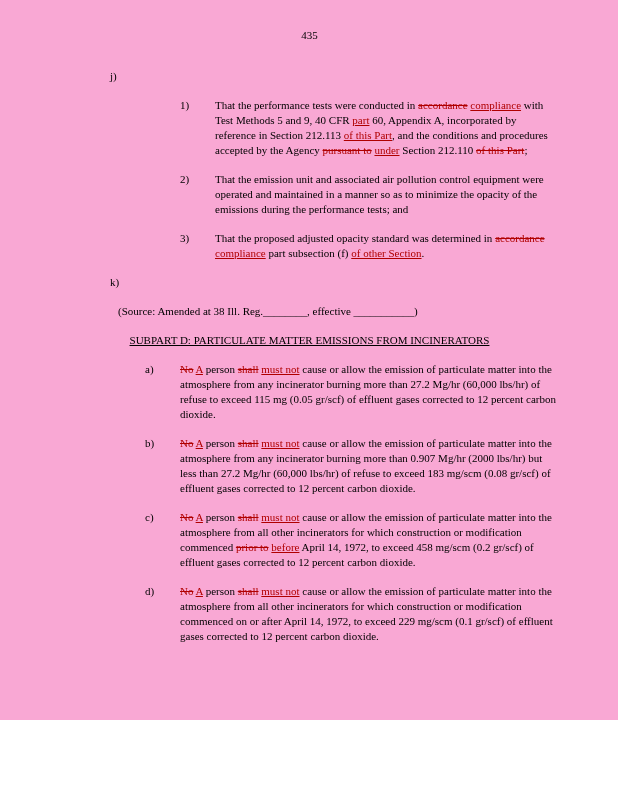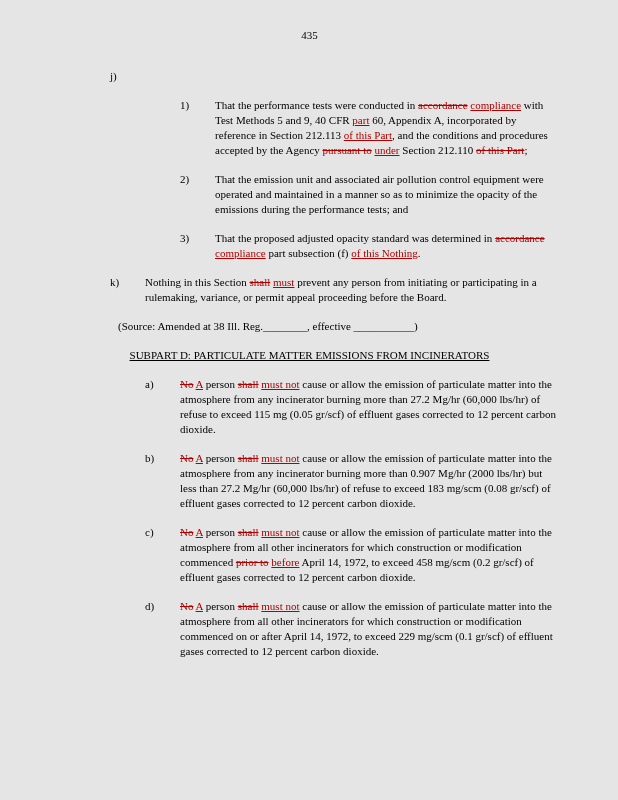--- a/index.html
+++ b/index.html
@@ -1,21 +1,21 @@
 <!DOCTYPE html>
 <html style="--edit: #b00000;"><head>
 <meta charset="utf-8">
 <style>
   * { margin: 0; padding: 0; box-sizing: border-box; }
   html, body { background: #ffffff; }
   .page {
     width: 618px;
-    height: 800px;
+    height: 720px;
     margin: 0 auto;
-    background: #e5e5e5;
+    background: #f9a8d4;
     color: #000000;
     font-family: "Liberation Serif", "DejaVu Serif", serif;
     font-size: 11px;
     line-height: 15px;
     padding: 28px 62px 0 63px;
     overflow: hidden;
   }
   .page-number {
     text-align: center;
     margin-bottom: 26px;
@@ -47,25 +47,24 @@
       <div class="block list ind-two">
         <span class="label">1)</span>
         <span class="text"><span class="txt">That the performance tests were conducted in </span><span class="del">accordance</span><span class="txt"> </span><span class="ins">compliance</span><span class="txt"> with Test Methods 5 and 9, 40 CFR </span><span class="ins">part</span><span class="txt"> 60, Appendix A, incorporated by reference in Section 212.113 </span><span class="ins">of this Part</span><span class="txt">, and the conditions and procedures accepted by the Agency </span><span class="del">pursuant to</span><span class="txt"> </span><span class="ins">under</span><span class="txt"> Section 212.110 </span><span class="del">of this Part</span><span class="txt">;</span></span>
       </div>
       <div class="block list ind-two">
         <span class="label">2)</span>
         <span class="text"><span class="txt">That the emission unit and associated air pollution control equipment were operated and maintained in a manner so as to minimize the opacity of the emissions during the performance tests; and</span></span>
       </div>
       <div class="block list ind-two">
         <span class="label">3)</span>
-        <span class="text"><span class="txt">That the proposed adjusted opacity standard was determined in </span><span class="del">accordance</span><span class="txt"> </span><span class="ins">compliance</span><span class="txt"> part subsection (f) </span><span class="ins">of this Nothing</span><span class="txt">.</span></span>
+        <span class="text"><span class="txt">That the proposed adjusted opacity standard was determined in </span><span class="del">accordance</span><span class="txt"> </span><span class="ins">compliance</span><span class="txt"> part subsection (f) </span><span class="ins">of other Section</span><span class="txt">.</span></span>
       </div>
       <div class="block list ind-one">
         <span class="label">k)</span>
-        <span class="text"><span class="txt">Nothing in this Section </span><span class="del">shall</span><span class="txt"> </span><span class="ins">must</span><span class="txt"> prevent any person from initiating or participating in a rulemaking, variance, or permit appeal proceeding before the Board.</span></span>
       </div>
       <div class="block source"><span class="txt">(Source:  Amended at 38 Ill. Reg.________, effective ___________)</span></div>
       <div class="block center-heading">SUBPART D: PARTICULATE MATTER EMISSIONS FROM INCINERATORS</div>
       <div class="block list ind-sub">
         <span class="label">a)</span>
         <span class="text"><span class="del">No</span><span class="txt"> </span><span class="ins">A</span><span class="txt"> person </span><span class="del">shall</span><span class="txt"> </span><span class="ins">must not</span><span class="txt"> cause or allow the emission of particulate matter into the atmosphere from any incinerator burning more than 27.2 Mg/hr (60,000 lbs/hr) of refuse to exceed 115 mg (0.05 gr/scf) of effluent gases corrected to 12 percent carbon dioxide.</span></span>
       </div>
       <div class="block list ind-sub">
         <span class="label">b)</span>
         <span class="text"><span class="del">No</span><span class="txt"> </span><span class="ins">A</span><span class="txt"> person </span><span class="del">shall</span><span class="txt"> </span><span class="ins">must not</span><span class="txt"> cause or allow the emission of particulate matter into the atmosphere from any incinerator burning more than 0.907 Mg/hr (2000 lbs/hr) but less than 27.2 Mg/hr (60,000 lbs/hr) of refuse to exceed 183 mg/scm (0.08 gr/scf) of effluent gases corrected to 12 percent carbon dioxide.</span></span>

